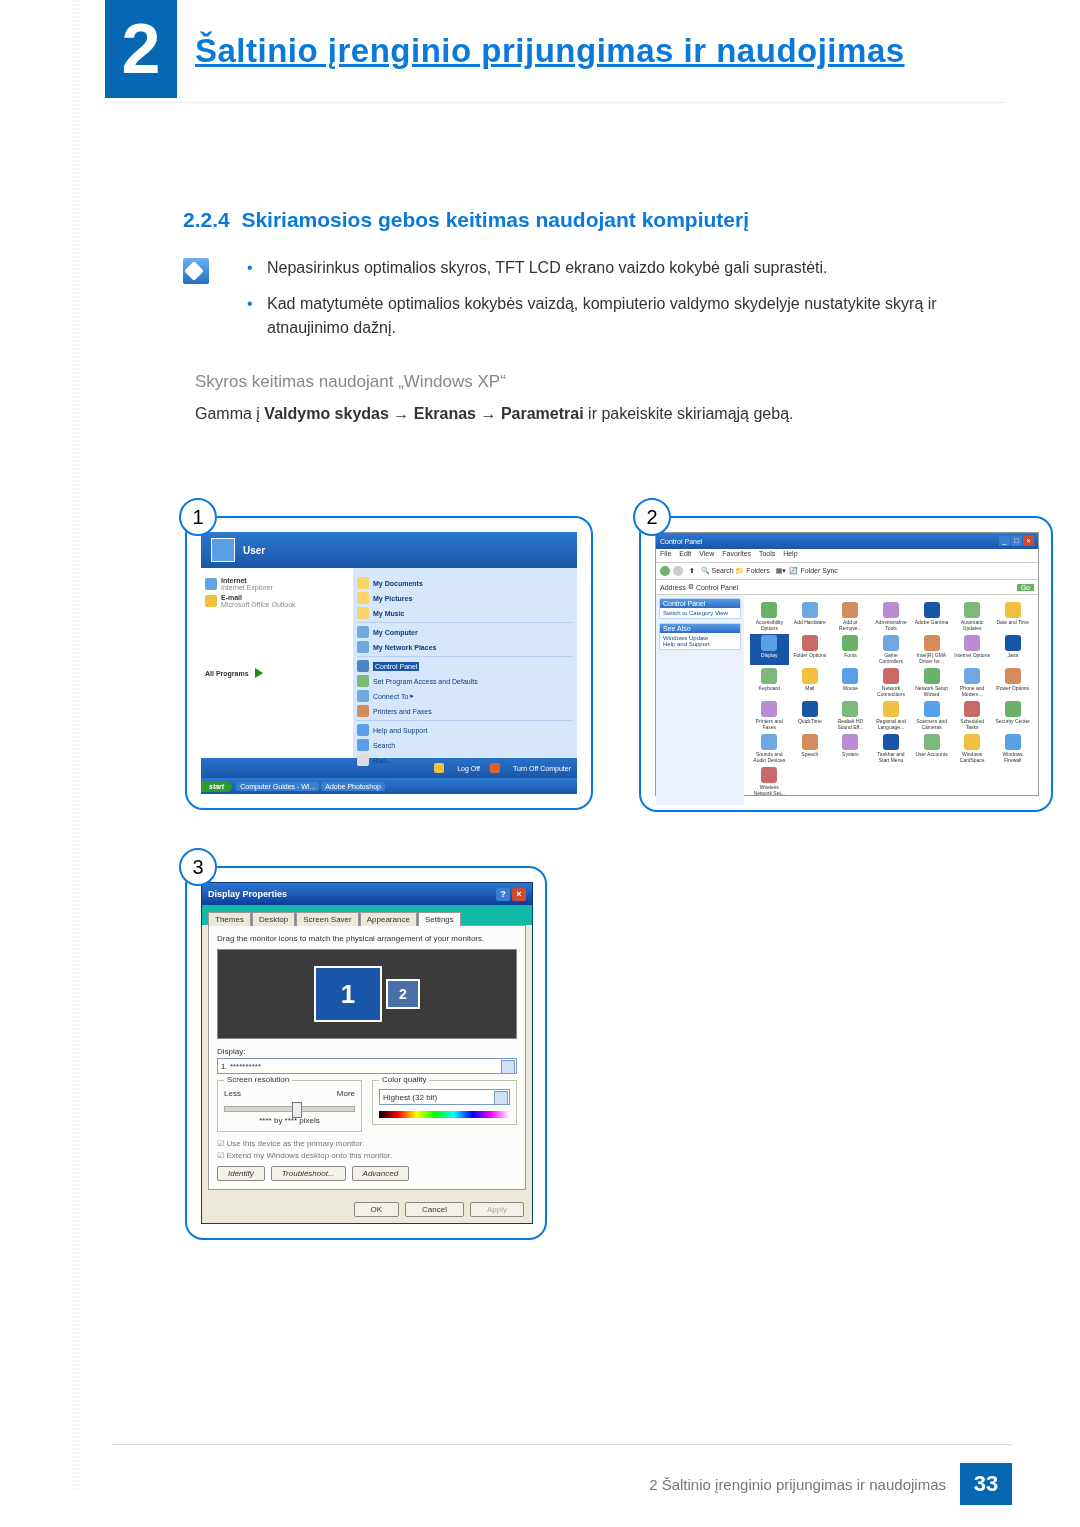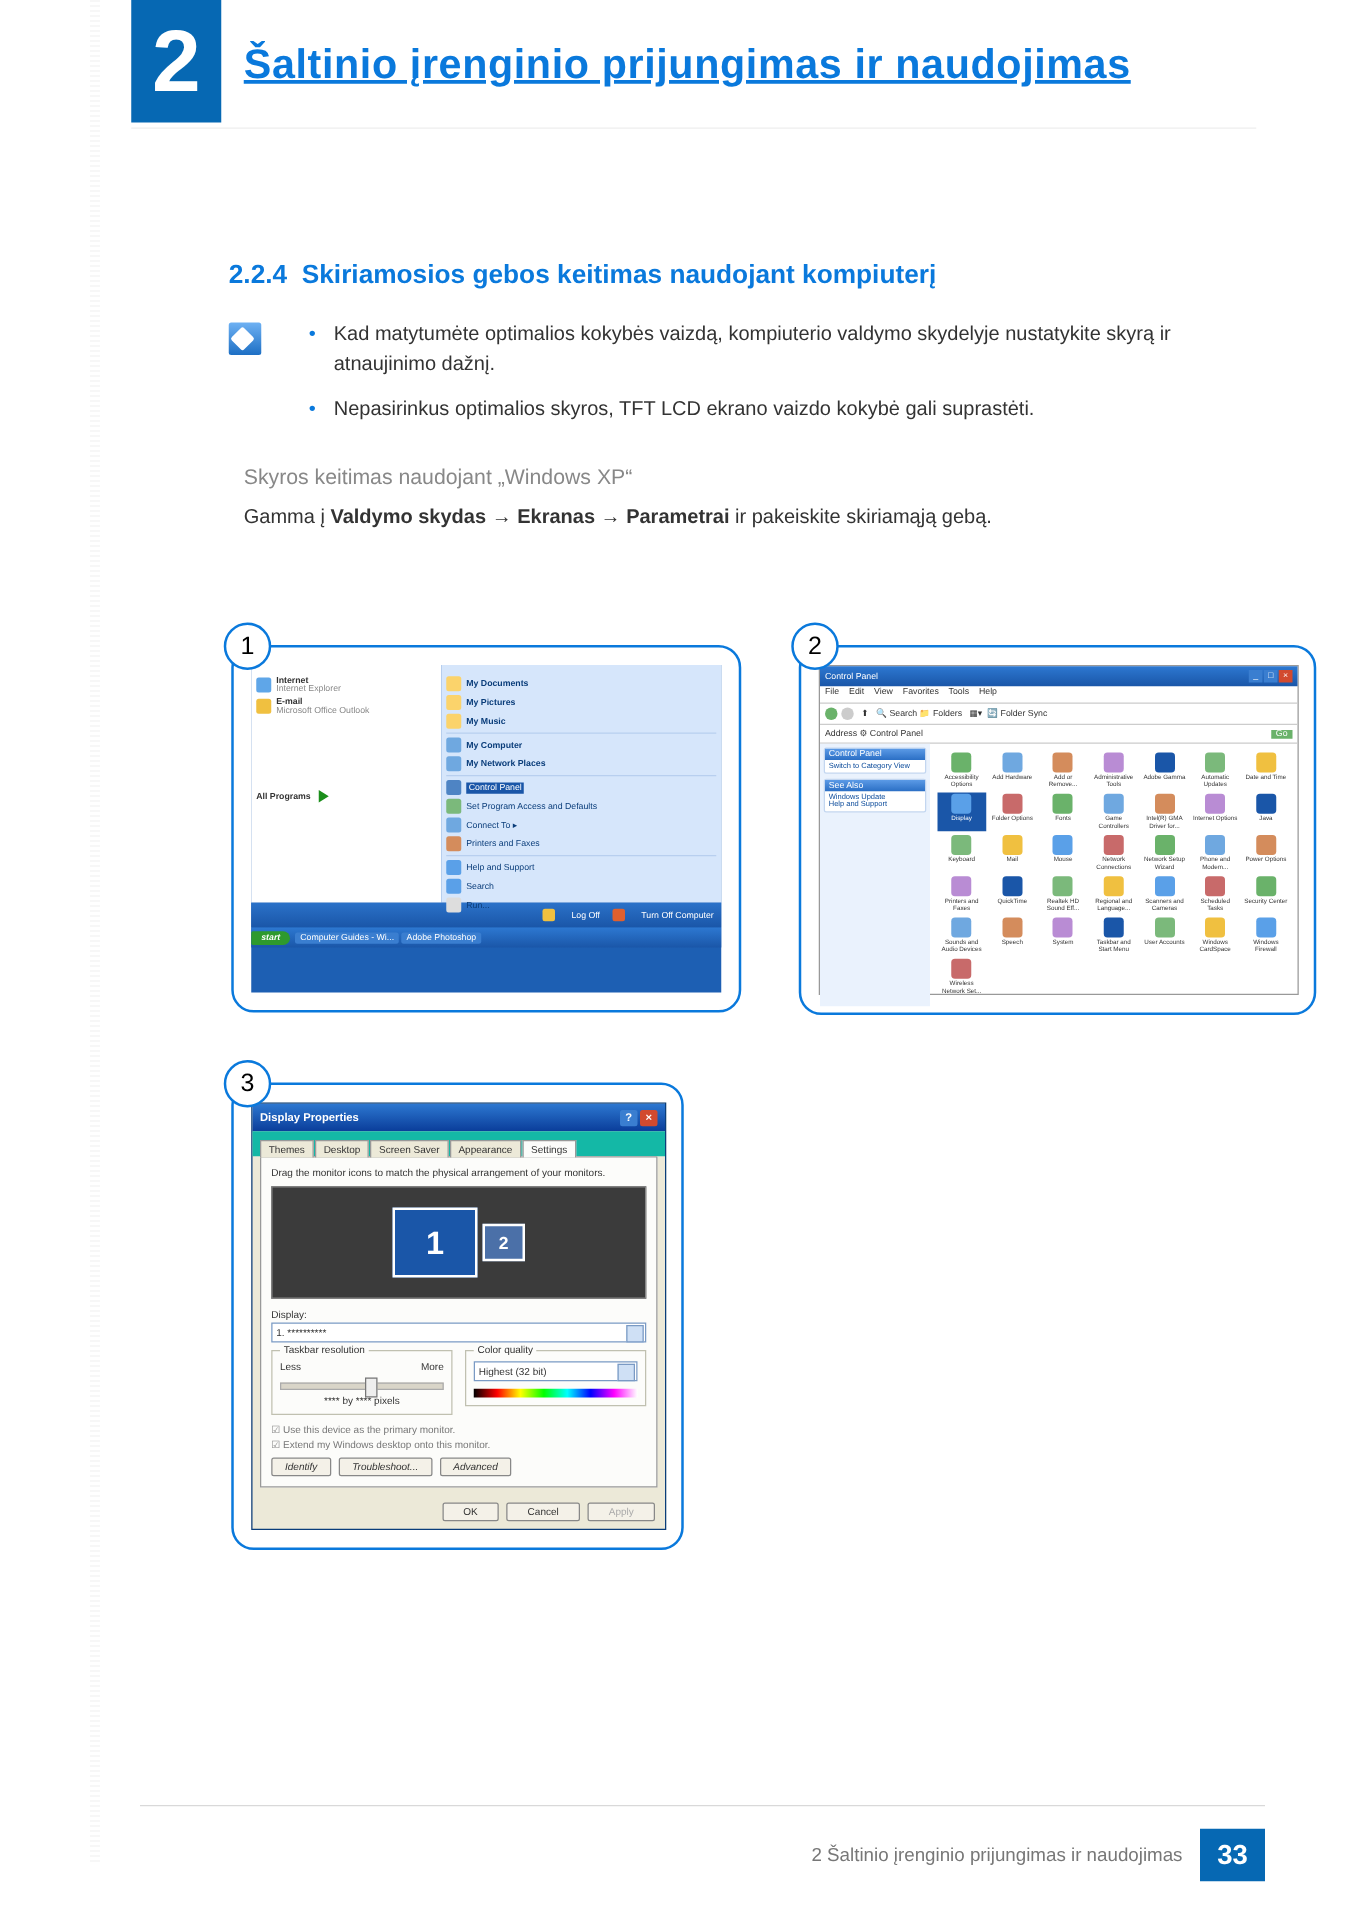--- a/index.html
+++ b/index.html
@@ -296,37 +296,41 @@
   <div class="spacer-top"></div>
 
   <div class="section-heading">
     <span>2.2.4</span>&nbsp;
     <span>Skiriamosios gebos keitimas naudojant kompiuterį</span>
   </div>
 
   <div class="note-row">
     <div class="note-icon"></div>
     <ul class="bullet-list">
+      <li>Nepasirinkus optimalios skyros, TFT LCD ekrano vaizdo kokybė gali suprastėti.</li>
       <li>Kad matytumėte optimalios kokybės vaizdą, kompiuterio valdymo skydelyje nustatykite skyrą ir atnaujinimo dažnį.</li>
-      <li>Nepasirinkus optimalios skyros, TFT LCD ekrano vaizdo kokybė gali suprastėti.</li>
     </ul>
   </div>
 
   <div class="sub-heading">Skyros keitimas naudojant „Windows XP“</div>
 
   <p class="path-text">
     <span>Gamma į </span><b>Valdymo skydas</b><span class="arrow"> → </span><b>Ekranas</b><span class="arrow"> → </span><b>Parametrai</b><span> ir pakeiskite skiriamąją gebą.</span>
   </p>
 
   <div class="figs-row">
 
     <div class="fig-col">
       <div class="fig-badge">1</div>
       <div class="fig-frame">
         <div class="shot1">
+          <div class="userbar">
+              <div class="av"></div>
+              <span>User</span>
+            </div>
           <div class="menu-body">
             <div class="left">
               <div class="it">
                   <div class="ic"></div>
                   <div><b>Internet</b><br><span style="color:#888">Internet Explorer</span></div>
                 </div>
               <div class="it">
                   <div class="ic" style="background:#f0c040"></div>
                   <div><b>E-mail</b><br><span style="color:#888">Microsoft Office Outlook</span></div>
                 </div>
@@ -632,21 +636,21 @@
               <div class="mon mon2">2</div>
             </div>
             <div class="lbl">Display:</div>
             <div class="combo">
                 <span>1. **********</span>
                 <div class="dd"></div>
               </div>
             <div class="twocol">
               <div class="col">
                 <div class="group">
-                  <div class="gl">Taskbar resolution</div>
+                  <div class="gl">Screen resolution</div>
                   <div class="resline">
                       <span>Less</span>
                       <span>More</span>
                     </div>
                   <div class="slider">
                       <div class="th"></div>
                     </div>
                   <div class="pxline">**** by **** pixels</div>
                 </div>
               </div>

